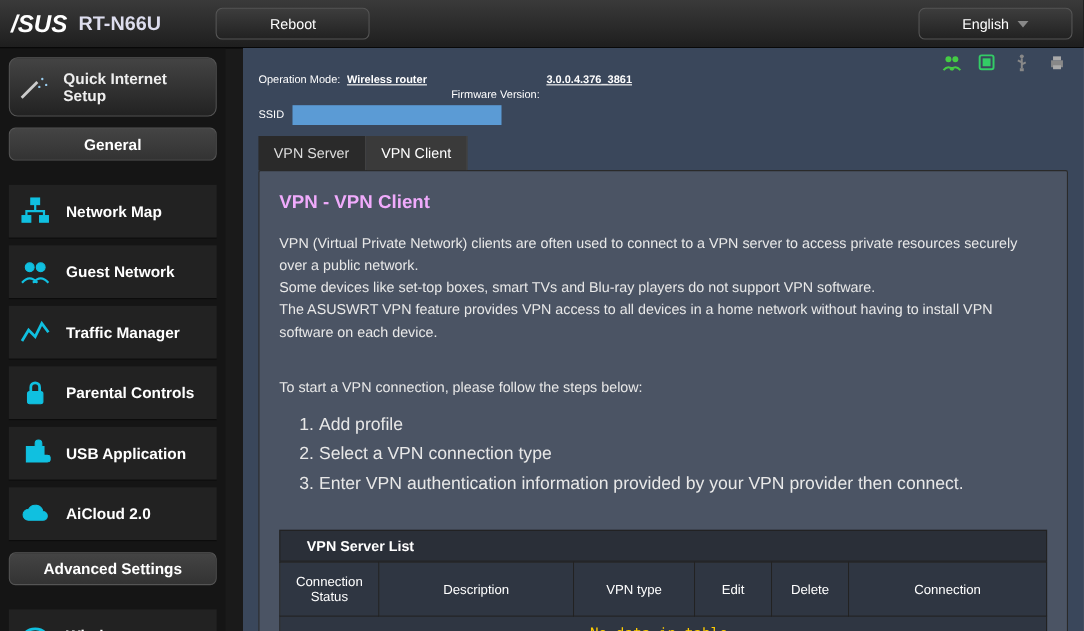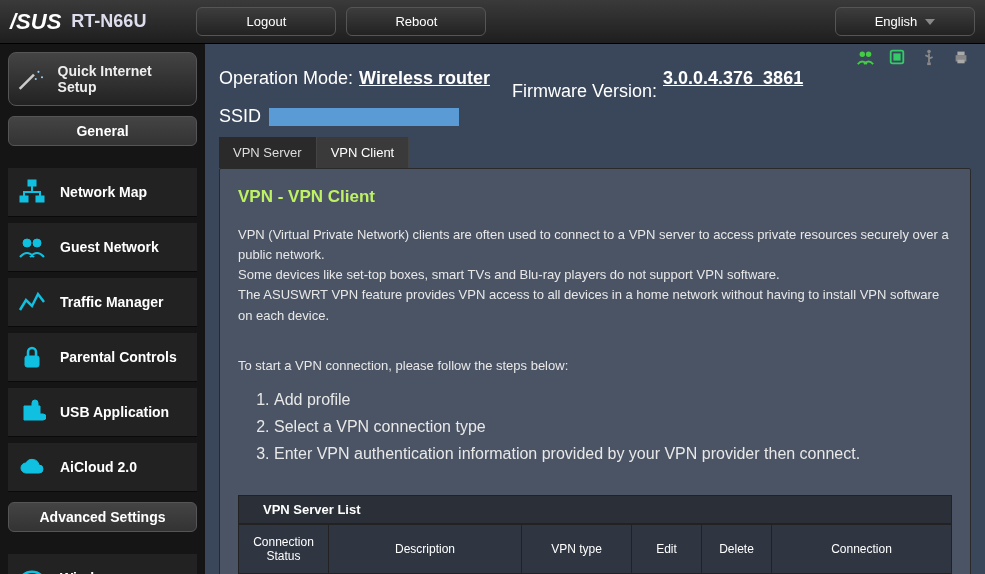--- a/index.html
+++ b/index.html
@@ -33,21 +33,21 @@
   padding: 6px 18px;
   min-width: 140px;
   cursor: pointer;
   text-align: center;
 }
 .top-btn.lang { min-width: 140px; display: flex; align-items: center; justify-content: center; gap: 8px;}
 .spacer { flex: 1; }
 .chevron { width: 0; height: 0; border-left: 5px solid transparent; border-right: 5px solid transparent; border-top: 6px solid #888; }
 
 
-.main { display: flex; height: calc(574px - 44px); }
+.main { display: flex; height: calc(574px - 44px); gap: 16px; }
 
 
 .sidebar { width: 205px; background: #151515; padding: 8px 8px 0 8px; display: flex; flex-direction: column; gap: 6px; }
 .qis-btn {
   background: linear-gradient(to bottom, #444, #222);
   border: 1px solid #555; border-radius: 8px;
   padding: 10px 8px; display: flex; align-items: center; gap: 12px;
   font-size: 14px; font-weight: bold; color: #eee; cursor: pointer;
 }
 .qis-icon { width: 30px; height: 22px; position: relative; }
@@ -62,38 +62,38 @@
 .nav-item {
   background: #222; border-bottom: 1px solid #0a0a0a;
   padding: 10px 10px; display: flex; align-items: center; gap: 14px;
   font-size: 14px; font-weight: bold; color: #fff; cursor: pointer;
 }
 .nav-item .icon { width: 28px; height: 28px; display: inline-flex; align-items: center; justify-content: center; }
 .nav-item svg { fill: #10c0e0; stroke: #10c0e0; }
 
 
 .content { flex: 1; background: #3a475b; padding: 10px 14px; overflow-y: auto; }
-.info-line { font-size: 18px; color: #fff; display: flex; align-items: center; gap: 6px; margin-bottom: 4px; }
+.info-line { font-size: 10px; color: #fff; display: flex; align-items: center; gap: 6px; margin-bottom: 4px; }
 .info-line .under { text-decoration: underline; font-weight: bold; }
 .ssid-block { background: #5b9bd5; display: inline-block; width: 190px; height: 18px; vertical-align: middle; margin-left: 2px; }
 .status-icons { float: right; display: flex; gap: 12px; margin-top: -6px; }
 .status-icons svg { width: 20px; height: 18px; }
 
 .tabs { display: flex; margin-top: 10px; }
 .tab {
   padding: 8px 14px; font-size: 13px; color: #ddd; cursor: pointer;
   background: #2a2a2a; border-right: 1px solid #444;
 }
 .tab.active { background: #3a3a3a; color: #fff; }
 
 .panel {
   background: #4b5464; border: 1px solid #2a2a2a;
   margin-top: 0; padding: 18px; border-radius: 2px;
 }
-.panel-title { font-size: 17px; font-weight: bold; color: #bef264; margin-bottom: 18px; }
+.panel-title { font-size: 17px; font-weight: bold; color: #f0abfc; margin-bottom: 18px; }
 .panel p { font-size: 13px; color: #e8e8e8; line-height: 1.55; margin-bottom: 0; }
 .panel .spaced { margin-top: 30px; }
 .panel ol { margin: 10px 0 0 36px; font-size: 16px; color: #e8e8e8; }
 .panel ol li { line-height: 1.7; }
 
 .list-title {
   background: #2a2f38; padding: 6px 24px; font-size: 13px; font-weight: bold;
   margin-top: 28px; border: 1px solid #222;
 }
 table.server-list { width: 100%; border-collapse: collapse; font-size: 12px; }
@@ -111,21 +111,20 @@
 .content::-webkit-scrollbar { width: 16px; }
 .content::-webkit-scrollbar-track { background: #d8d8d8; }
 .content::-webkit-scrollbar-thumb { background: #999; border: 1px solid #777; }
 </style>
 </head>
 <body>
 
 <div class="top-bar">
   <span class="logo">/SUS</span>
   <span class="model">RT-N66U</span>
-  <button class="top-btn">Logout</button>
   <button class="top-btn">Reboot</button>
   <div class="spacer"></div>
   <button class="top-btn lang">
     <span>English</span>
     <span class="chevron"></span>
   </button>
 </div>
 
 <div class="main">
 

